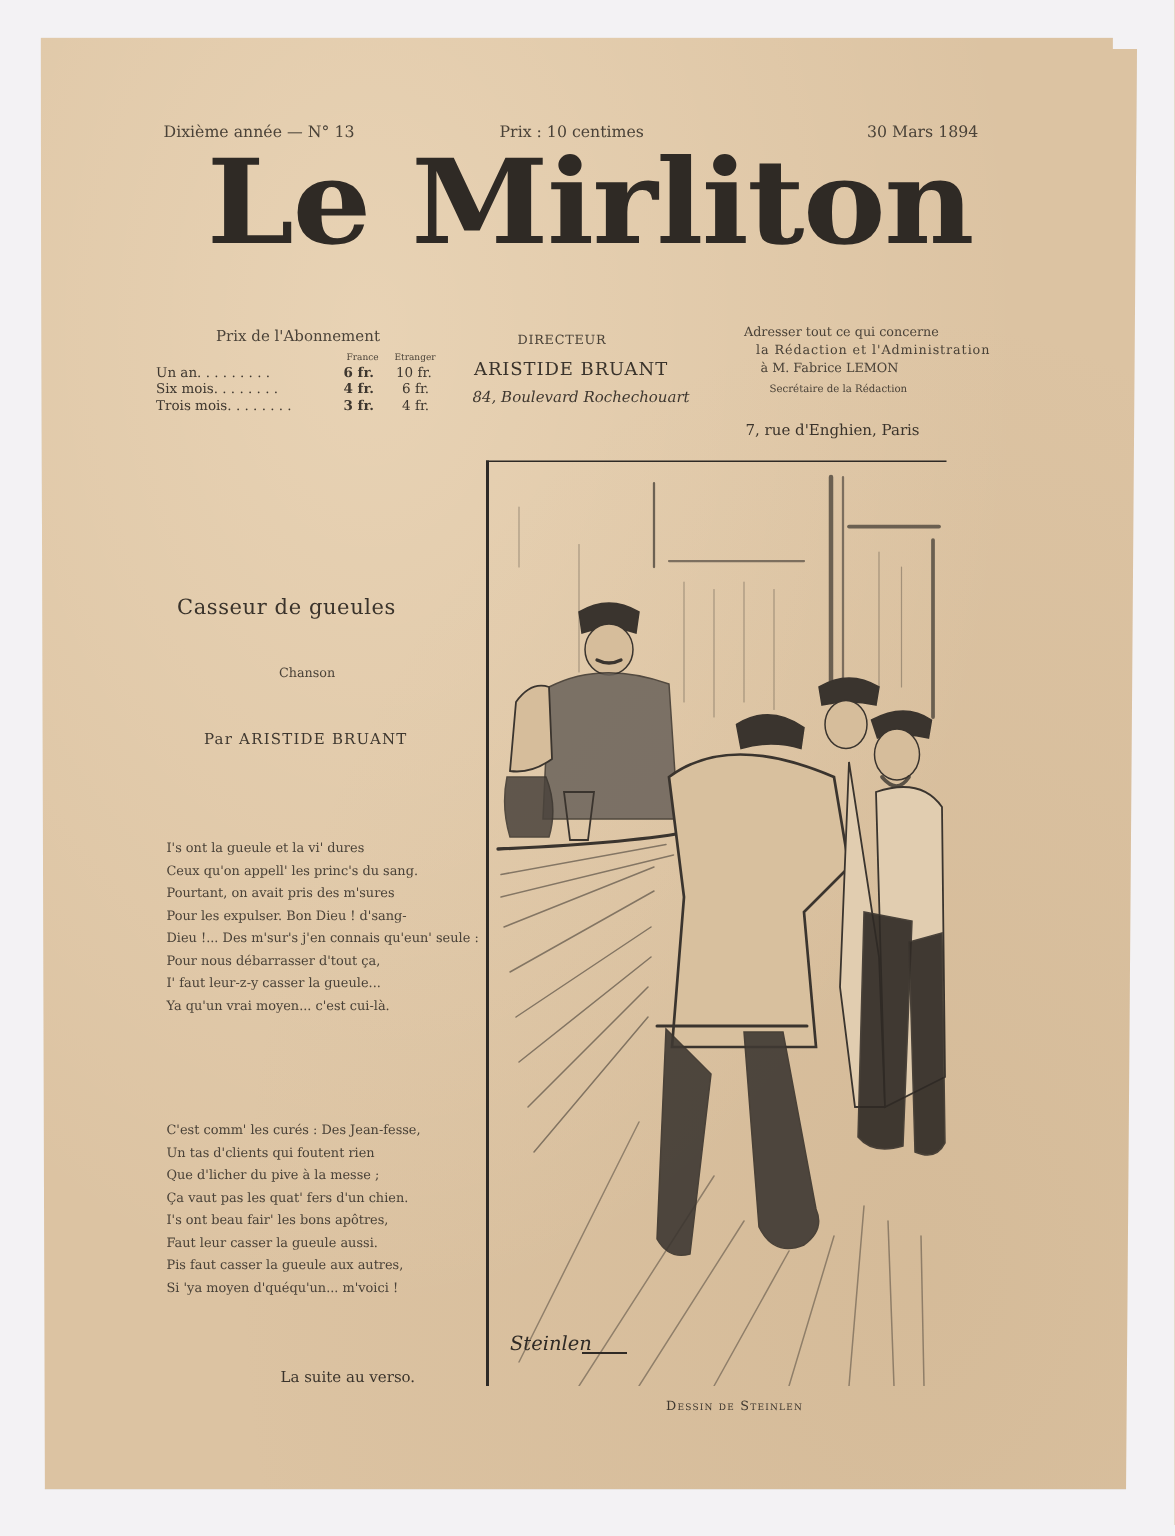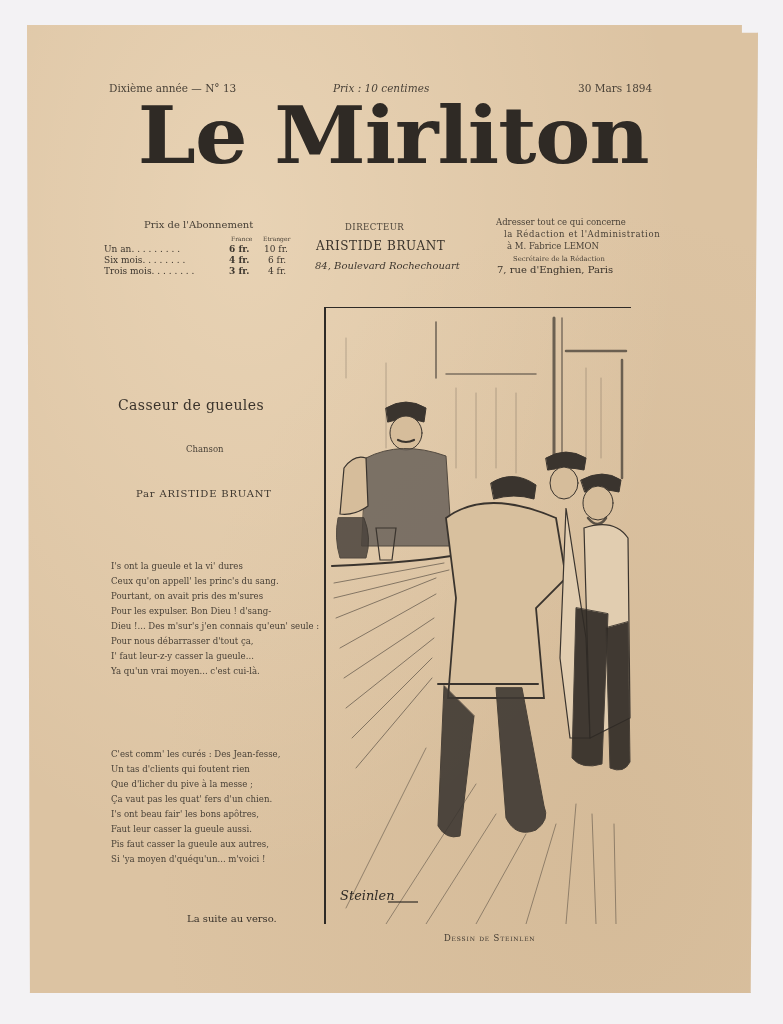--- a/index.html
+++ b/index.html
@@ -45,21 +45,21 @@
   .verse div { white-space:nowrap; }
   .suite { left:160px; top:888px; font-size:10px; color:#3a332b; }
   .credit { left:417px; top:908px; font-size:8.5px; letter-spacing:0.8px; color:#3e372f; font-variant:small-caps; }
 </style>
 </head>
 <body>
 
 <div class="paper">
 
   <div class="abs topline" style="left:82px;">Dixième année — N° 13</div>
-  <div class="abs topline" style="left:306px;font-style:italic;">Prix : 10 centimes</div>
+  <div class="abs topline" style="left:306px;">Prix : 10 centimes</div>
   <div class="abs topline" style="left:551px;">30 Mars 1894</div>
 
   <div class="masthead">Le Mirliton</div>
 
   <div>
     <div class="abs col-title" style="left:117px; top:194px;">Prix de l'Abonnement</div>
     <div class="abs tiny" style="left:204px; top:210px;">France</div>
     <div class="abs tiny" style="left:236px; top:210px;">Etranger</div>
 
     <div class="price-row" style="top:219px;">
@@ -83,21 +83,21 @@
     <div class="abs small" style="left:318px; top:197px; letter-spacing:0.5px;">DIRECTEUR</div>
     <div class="abs director-name" style="left:289px; top:214px;">ARISTIDE BRUANT</div>
     <div class="abs italic" style="left:288px; top:235px; font-size:10px; color:#3e372f;text-align:center;">84, Boulevard Rochechouart</div>
   </div>
 
   <div>
     <div class="abs small" style="left:469px; top:192px;">Adresser tout ce qui concerne</div>
     <div class="abs small" style="left:444px; top:204px; letter-spacing:0.6px;margin-left:33px;">la Rédaction et l'Administration</div>
     <div class="abs small" style="left:480px; top:216px;">à M. Fabrice LEMON</div>
     <div class="abs tiny" style="left:486px; top:230px; font-size:6.8px;">Secrétaire de la Rédaction</div>
-    <div class="abs" style="left:470px; top:239px; font-size:10px; color:#3a332b;">7, rue d'Enghien, Paris</div>
+    <div class="abs" style="left:470px; top:257px; font-size:10px; color:#3a332b;">7, rue d'Enghien, Paris</div>
   </div>
 
   <div class="abs song-title">Casseur de gueules</div>
   <div class="abs song-sub">Chanson</div>
   <div class="abs song-author">Par ARISTIDE BRUANT</div>
 
   <div class="verse" style="top:534px;">
     <div>I's ont la gueule et la vi' dures</div>
     <div>Ceux qu'on appell' les princ's du sang.</div>
     <div>Pourtant, on avait pris des m'sures</div>

